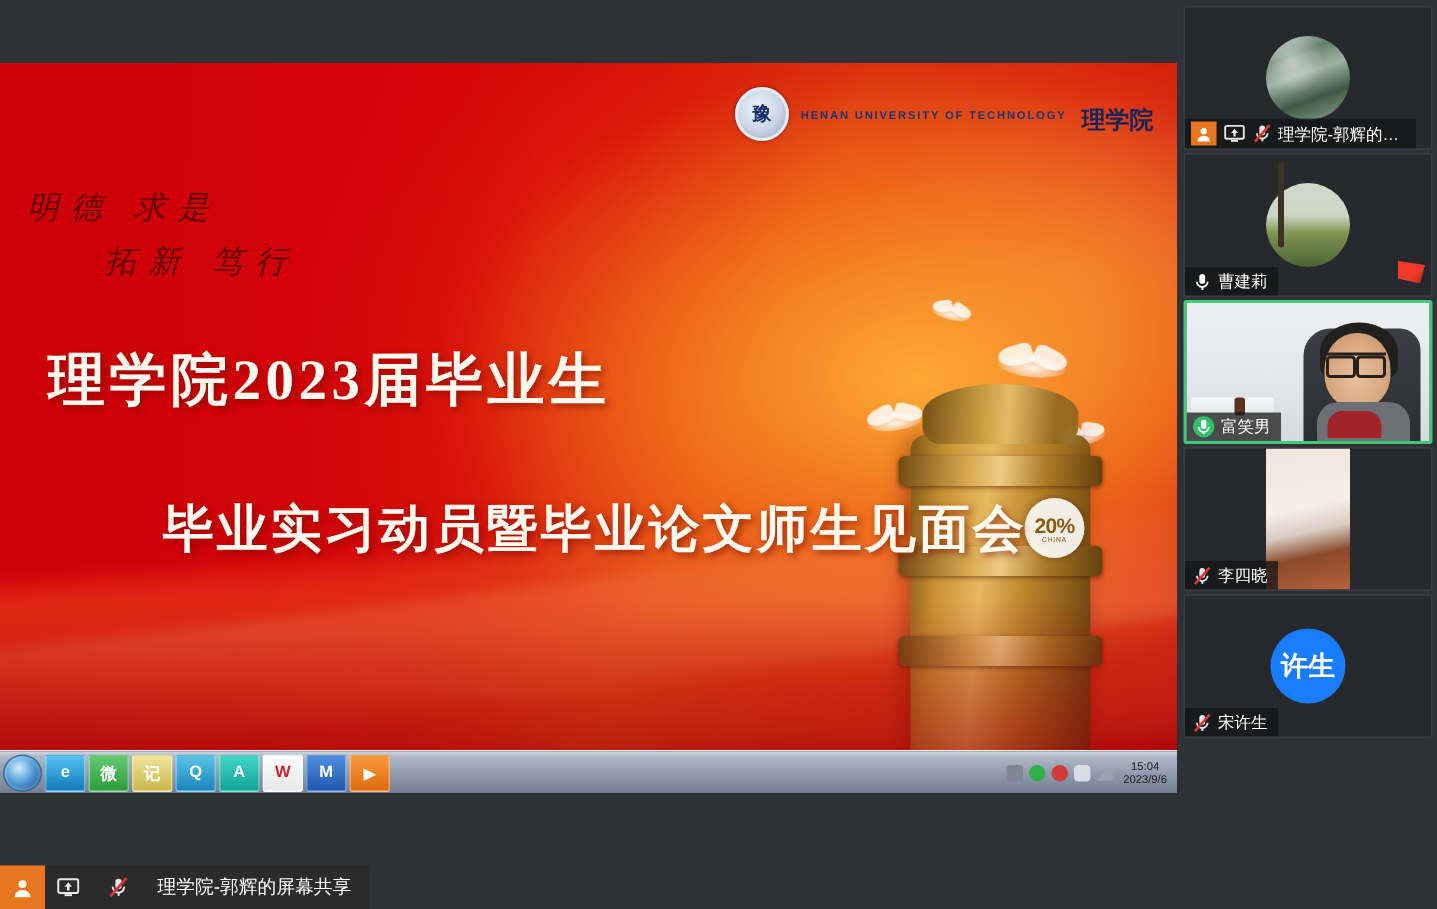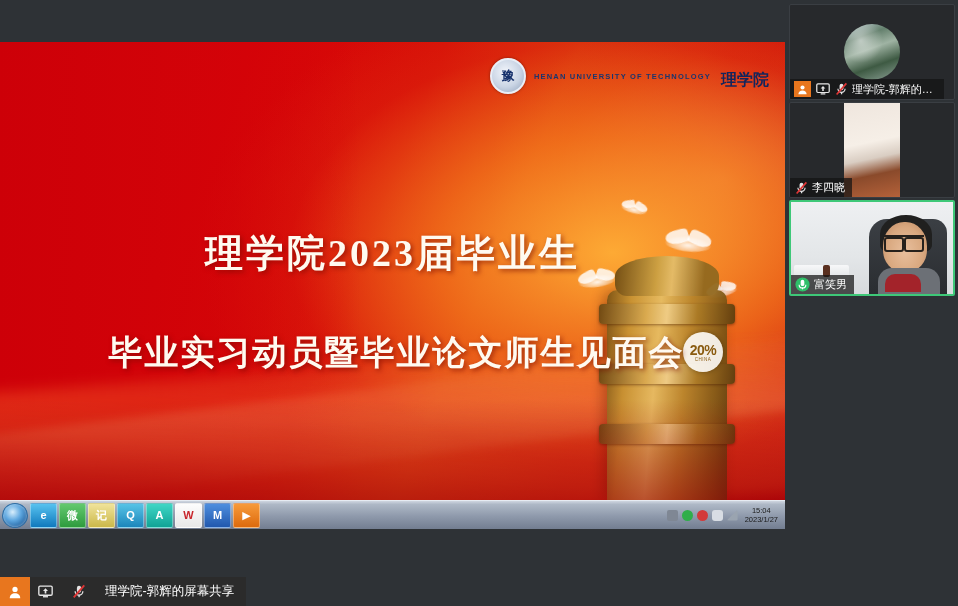--- a/index.html
+++ b/index.html
@@ -105,25 +105,25 @@
     position: absolute; left: 18px; top: 82px;
     font-family: "Liberation Serif", "DejaVu Serif", serif;
     color: #4a0202; opacity: 0.85;
   }
   #motto .m1 { font-size: 21px; letter-spacing: 8px; font-style: italic; }
   #motto .m2 { font-size: 21px; letter-spacing: 8px; font-style: italic; margin-left: 52px; margin-top: 8px; }
 
   
   #slide-title {
     position: absolute; left: 0; top: 186px; width: 100%;
-    text-align: center;
     font-family: "Liberation Serif", "DejaVu Serif", serif;
     font-size: 38px; font-weight: bold; color: #fffaf0;
     letter-spacing: 3px;
     text-shadow: 2px 2px 5px rgba(120,10,0,0.65);
+    padding-left: 32px;
   }
   #slide-subtitle {
     position: absolute; left: 4px; top: 288px; width: 100%;
     text-align: center;
     font-family: "Liberation Serif", "DejaVu Serif", serif;
     font-size: 34px; font-weight: bold; color: #fffaf0;
     letter-spacing: 2px;
     text-shadow: 2px 2px 5px rgba(120,10,0,0.65);
   }
   #slide-date {
@@ -442,20 +442,24 @@
         <div id="slide-header">
           <div class="logo-block">
             <div class="logo-seal">豫</div>
             <div>
               <div class="logo-text-en">HENAN UNIVERSITY OF TECHNOLOGY</div>
             </div>
             <div class="logo-suffix">理学院</div>
           </div>
         </div>
 
+        <div id="motto">
+          <div class="m1">明德 求是</div>
+          <div class="m2">拓新 笃行</div>
+        </div>
 
         <div id="slide-title">理学院2023届毕业生</div>
         <div id="slide-subtitle">毕业实习动员暨毕业论文师生见面会</div>
       </div>
 
       <div id="taskbar">
         <div class="tb-start"></div>
         <div class="tb-ico" style="background:linear-gradient(180deg,#57c2ef,#1079bd)">e</div>
         <div class="tb-ico" style="background:linear-gradient(180deg,#63c96f,#2e9b3e)">微</div>
         <div class="tb-ico" style="background:linear-gradient(180deg,#f0e39a,#cbb84a)">记</div>
@@ -466,21 +470,21 @@
         <div class="tb-ico" style="background:linear-gradient(180deg,#f79a3a,#dd6a0d)">▶</div>
 
         <div class="tb-tray">
           <div class="tray-dot" style="background:#7f8794"></div>
           <div class="tray-dot" style="background:#2fae4a;border-radius:50%"></div>
           <div class="tray-dot" style="background:#d33a3a;border-radius:50%"></div>
           <div class="tray-dot" style="background:#d8dde4;border-radius:3px"></div>
           <div class="tray-dot" style="background:#9aa4b0;clip-path:polygon(0 100%,100% 0,100% 100%)"></div>
           <div class="tb-clock">
             <div>15:04</div>
-            <div>2023/1/27</div>
+            <div>2023/9/6</div>
           </div>
         </div>
       </div>
     </div>
 
     <div id="share-bottom-gap"></div>
 
     <div id="share-banner">
       <div class="host-badge">
         <svg width="14" height="14" viewBox="0 0 16 16" aria-hidden="true">
@@ -535,35 +539,35 @@
             <path d="M3.6 8.2a4.4 4.4 0 0 0 8.8 0" fill="none" stroke="#e4e4e4" stroke-width="1.5"></path>
             <rect x="7.3" y="12.4" width="1.6" height="2.6" fill="#e4e4e4"></rect>
             <line x1="2" y1="15.2" x2="14" y2="1.6" stroke="#e03535" stroke-width="2.1"></line>
           </svg>
         </span>
         <span class="nm">理学院-郭辉的屏...</span>
       </div>
     </div>
 
 
-
     <div class="tile">
-      <div class="video">
-        <div class="vid-wall"></div>
+      <div class="avatar-wrap">
+        <div class="avatar-photo ph-park">
+          <div class="flag"></div>
+        </div>
       </div>
       <div class="name-bar">
         <span class="ic mic">
           <svg width="13" height="14" viewBox="0 0 16 17" aria-hidden="true">
-            <rect x="5.6" y="2" width="4.8" height="8" rx="2.4" fill="#e4e4e4"></rect>
-            <path d="M3.6 8.2a4.4 4.4 0 0 0 8.8 0" fill="none" stroke="#e4e4e4" stroke-width="1.5"></path>
-            <rect x="7.3" y="12.4" width="1.6" height="2.6" fill="#e4e4e4"></rect>
-            <line x1="2" y1="15.2" x2="14" y2="1.6" stroke="#e03535" stroke-width="2.1"></line>
-          </svg>
-        </span>
-        <span class="nm">李四晓</span>
+            <rect x="5.6" y="2" width="4.8" height="8" rx="2.4" fill="#fff"></rect>
+            <path d="M3.6 8.2a4.4 4.4 0 0 0 8.8 0" fill="none" stroke="#fff" stroke-width="1.5"></path>
+            <rect x="7.3" y="12.4" width="1.6" height="2.6" fill="#fff"></rect>
+          </svg>
+        </span>
+        <span class="nm">曹建莉</span>
       </div>
     </div>
 
     <div class="tile active">
       <div class="video vid-person">
         <div class="wall"></div>
         <div class="desk"></div>
         <div class="cup"></div>
         <div class="chair"></div>
         <div class="hair"></div>
@@ -578,15 +582,48 @@
             <circle cx="9" cy="9" r="8.5" fill="#2fc06a"></circle>
             <rect x="6.8" y="3.4" width="4.4" height="7.4" rx="2.2" fill="#fff"></rect>
             <path d="M5 9.2a4 4 0 0 0 8 0" fill="none" stroke="#fff" stroke-width="1.4"></path>
             <rect x="8.3" y="12.6" width="1.4" height="2.2" fill="#fff"></rect>
           </svg>
         </span>
         <span class="nm">富笑男</span>
       </div>
     </div>
 
+    <div class="tile">
+      <div class="video">
+        <div class="vid-wall"></div>
+      </div>
+      <div class="name-bar">
+        <span class="ic mic">
+          <svg width="13" height="14" viewBox="0 0 16 17" aria-hidden="true">
+            <rect x="5.6" y="2" width="4.8" height="8" rx="2.4" fill="#e4e4e4"></rect>
+            <path d="M3.6 8.2a4.4 4.4 0 0 0 8.8 0" fill="none" stroke="#e4e4e4" stroke-width="1.5"></path>
+            <rect x="7.3" y="12.4" width="1.6" height="2.6" fill="#e4e4e4"></rect>
+            <line x1="2" y1="15.2" x2="14" y2="1.6" stroke="#e03535" stroke-width="2.1"></line>
+          </svg>
+        </span>
+        <span class="nm">李四晓</span>
+      </div>
+    </div>
+
+    <div class="tile">
+      <div class="avatar-wrap">
+        <div class="avatar-initial">许生</div>
+      </div>
+      <div class="name-bar">
+        <span class="ic mic">
+          <svg width="13" height="14" viewBox="0 0 16 17" aria-hidden="true">
+            <rect x="5.6" y="2" width="4.8" height="8" rx="2.4" fill="#e4e4e4"></rect>
+            <path d="M3.6 8.2a4.4 4.4 0 0 0 8.8 0" fill="none" stroke="#e4e4e4" stroke-width="1.5"></path>
+            <rect x="7.3" y="12.4" width="1.6" height="2.6" fill="#e4e4e4"></rect>
+            <line x1="2" y1="15.2" x2="14" y2="1.6" stroke="#e03535" stroke-width="2.1"></line>
+          </svg>
+        </span>
+        <span class="nm">宋许生</span>
+      </div>
+    </div>
 
   </div>
 </div>
 
 </body></html>

